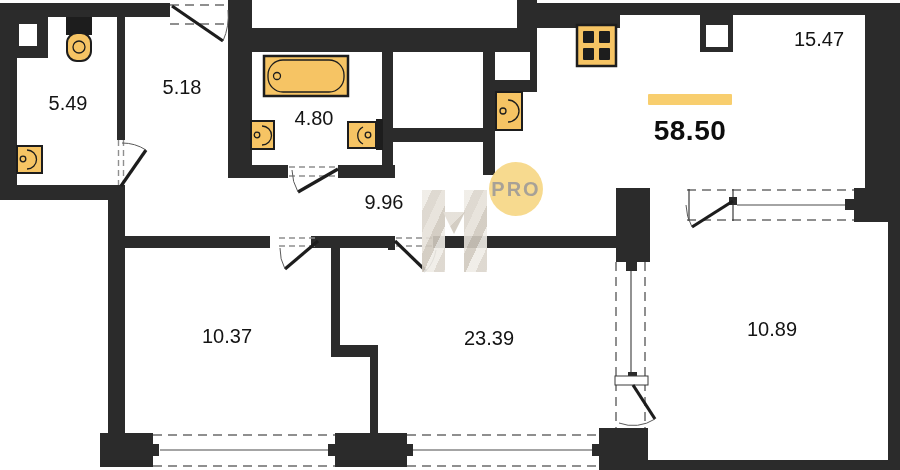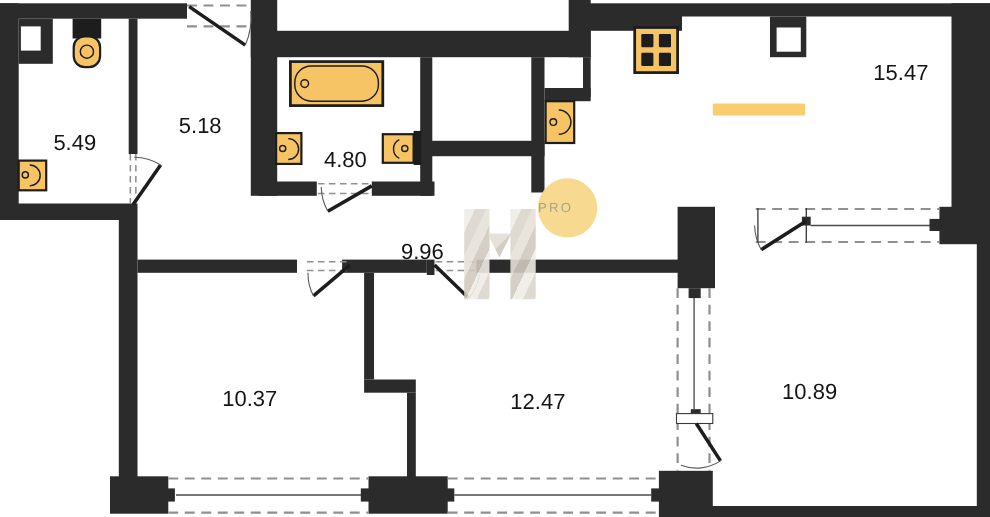--- a/index.html
+++ b/index.html
@@ -13,36 +13,36 @@
   .winline{stroke:#4a4a4a;stroke-width:1.2;}
   .jamb{stroke:#3a3a3a;stroke-width:1.2;}
   .leaf{stroke:#1d1d1d;stroke-width:3.2;}
   .arc{stroke:#5a5a5a;stroke-width:1;fill:none;}
   .fx{fill:var(--fixture-fill,#f6c464);stroke:#1d1d1d;stroke-width:2;}
   .fx-big{fill:var(--fixture-fill,#f6c464);stroke:#1d1d1d;stroke-width:2.5;}
   .fx-thin{fill:none;stroke:#1d1d1d;stroke-width:1.3;}
   .fx-dark{fill:#1d1d1d;}
   .sill{fill:#ffffff;stroke:#3a3a3a;stroke-width:1;}
   .room-label{position:absolute;transform:translate(-50%,-50%);font-size:20px;color:#141414;
-              white-space:nowrap;margin-top:28px;}
+              white-space:nowrap;}
   .total-value{position:absolute;transform:translate(-50%,-50%);font-size:28px;font-weight:bold;
                color:#0d0d0d;letter-spacing:.5px;}
   .accent-bar{position:absolute;left:648px;top:94px;width:84px;height:11px;
               background:var(--accent-bar,#f8ce6e);border-radius:1px;}
   .wm{position:absolute;left:422px;top:190px;width:65px;height:82px;pointer-events:none;}
   .wm-pillar{position:absolute;top:0;width:23px;height:82px;opacity:.9;
      background:repeating-linear-gradient(115deg,#efece6 0 9px,#dbd5cc 9px 18px,#e6e1d9 18px 27px,#d0c9be 27px 36px);}
   .wm-pillar.left{left:0;}
   .wm-pillar.right{left:42px;}
   .wm-wedge{position:absolute;left:21px;top:22px;width:22px;height:22px;opacity:.9;
      background:linear-gradient(135deg,#e3ded6 0 50%,#cfc8bd 50%);
      clip-path:polygon(0 0,100% 0,50% 100%);}
   .badge{position:absolute;left:489px;top:162px;width:54px;height:54px;border-radius:50%;
-     background:var(--badge-fill,#f7d98a);display:flex;align-items:center;justify-content:flex-start;
-     font-size:12px;font-weight:normal;letter-spacing:2px;color:var(--badge-text,#a39d92);opacity:.95;}
+     background:var(--badge-fill,#f7d98a);display:flex;align-items:center;justify-content:center;
+     font-size:20px;font-weight:bold;letter-spacing:2px;color:var(--badge-text,#a39d92);opacity:.95;}
 </style>
 </head>
 <body>
 
 <div class="stage">
 
   <svg width="900" height="470" viewBox="0 0 900 470">
 
     <g>
       <rect class="wall" x="0" y="3" width="170" height="14"></rect>
@@ -213,24 +213,25 @@
       </g>
     </g>
   </svg>
 
   <div class="room-label" style="left:68px;top:103px">5.49</div>
   <div class="room-label" style="left:182px;top:87px">5.18</div>
   <div class="room-label" style="left:314px;top:118px">4.80</div>
   <div class="room-label" style="left:384px;top:202px">9.96</div>
   <div class="room-label" style="left:819px;top:39px">15.47</div>
   <div class="room-label" style="left:227px;top:336px">10.37</div>
-  <div class="room-label" style="left:489px;top:338px">12.47</div>
-  <div class="room-label" style="left:736px;top:329px">10.89</div>
+  <div class="room-label" style="left:489px;top:338px">23.39</div>
+  <div class="room-label" style="left:772px;top:329px">10.89</div>
 
   <div class="accent-bar"></div>
+  <div class="total-value" style="left:690px;top:131px">58.50</div>
 
   <div class="wm">
     <div class="wm-pillar left"></div>
     <div class="wm-pillar right"></div>
     <div class="wm-wedge"></div>
   </div>
   <div class="badge">
     <span>PRO</span>
   </div>
 

